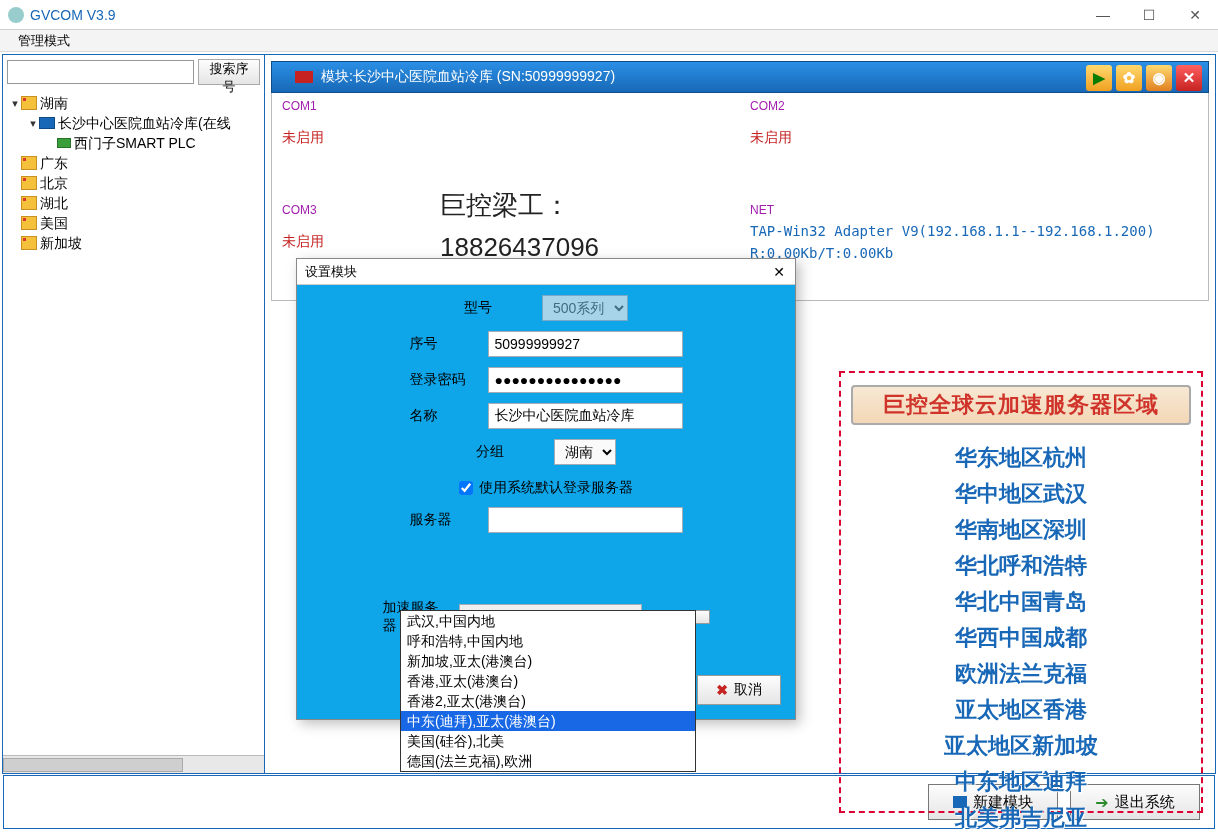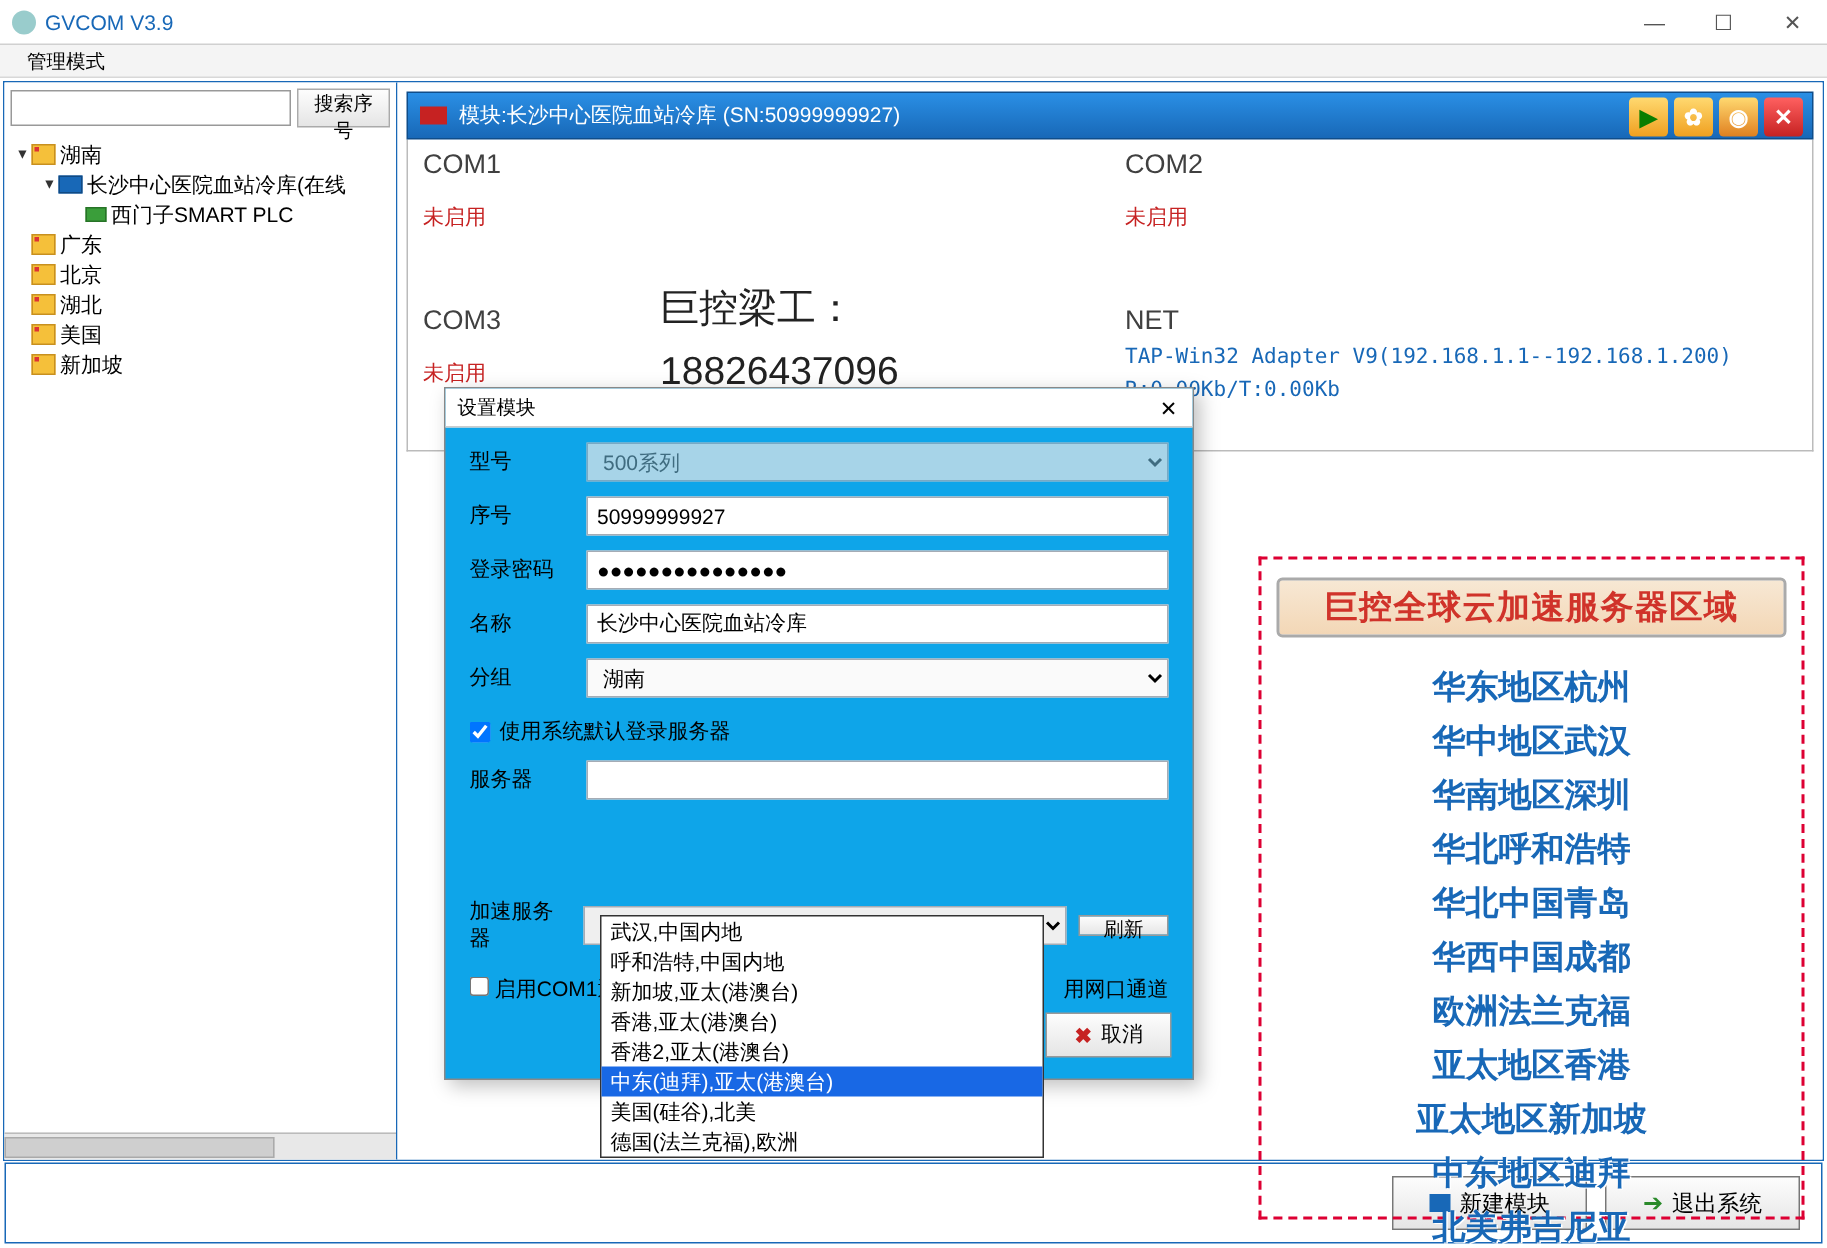--- a/index.html
+++ b/index.html
@@ -45,42 +45,42 @@
 .tree-indent2{padding-left:36px;}
 .left-scroll{height:18px;background:#e8e8e8;border-top:1px solid #bbb;position:relative;}
 .left-scroll .thumb{position:absolute;left:0;top:2px;height:14px;width:180px;background:#cfcfcf;border:1px solid #aaa;}
 .right-pane { flex:1; display:flex; flex-direction:column; padding:6px; background:#fff; position:relative;}
 .module-header{
   height:32px;
   background:linear-gradient(#2a8fe5,#1868b7);
   border:1px solid #0f4d8a;
   color:#fff;
   display:flex;align-items:center;
-  padding:0 8px;
+  padding:0 23px;
   position:relative;
   font-size:14px;
 }
 .module-header .red-sq{width:18px;height:12px;background:#c62222;margin-right:8px;}
 .module-header .hdr-buttons{position:absolute;right:6px;top:3px;display:flex;gap:4px;}
 .hdr-btn{width:26px;height:26px;border-radius:3px;display:flex;align-items:center;justify-content:center;font-size:15px;font-weight:bold;color:#fff;}
 .hdr-btn.play{background:linear-gradient(#ffd970,#f0a020);}
 .hdr-btn.play span{color:#0a7d00;}
 .hdr-btn.gear{background:linear-gradient(#ffd970,#f0a020);}
 .hdr-btn.cd{background:linear-gradient(#ffd970,#e08020);}
 .hdr-btn.close{background:linear-gradient(#ff6060,#c62222);}
 .status-grid{
   border:1px solid #bbb;
   border-top:none;
   height:208px;
   display:grid;
   grid-template-columns:1fr 1fr;
   grid-template-rows:1fr 1fr;
 }
 .status-cell{border:0;padding:6px 10px;position:relative;}
-.status-cell .lab{font-size:18px;color:#404040;}
+.status-cell .lab{font-size:12px;color:#a21caf;}
 .status-cell .val{font-size:14px;color:#c62222;margin-top:16px;}
 .status-cell .netline{font-family:"Consolas",monospace;color:#1868b7;font-size:14px;margin-top:6px;}
 .overlay-text{position:absolute;left:440px;top:184px;font-size:26px;color:#222;font-weight:500;line-height:42px;z-index:2;pointer-events:none;}
 .server-box{
   position:absolute;
   right:12px;
   top:316px;
   width:364px;
   height:442px;
   border:2px dashed #d03; 
@@ -116,21 +116,21 @@
   border:1px solid #888;
   box-shadow:4px 4px 12px rgba(0,0,0,0.25);
   z-index:5;
 }
 .dialog .dlg-title{
   height:26px;background:#fff;border-bottom:1px solid #ccc;
   display:flex;align-items:center;padding:0 8px;font-size:13px;
   position:relative;
 }
 .dialog .dlg-close{position:absolute;right:6px;top:3px;width:20px;height:20px;display:flex;align-items:center;justify-content:center;font-size:14px;}
-.dlg-body{padding:10px 16px 10px 16px;display:flex;flex-direction:column;gap:10px;}
+.dlg-body{padding:10px 16px 10px 16px;display:flex;flex-direction:column;gap:10px;align-items:center;}
 .form-row{display:flex;align-items:center;gap:10px;}
 .form-row label{width:68px;font-size:14px;}
 .form-row .field{flex:1;}
 .form-row input[type=text], .form-row input[type=password], .form-row select{
   width:100%;height:26px;border:1px solid #a5acb5;background:#fff;padding:0 6px;font-size:14px;
 }
 .form-row select{background:#fafafa;}
 .form-row.disabled input, .form-row.disabled select{background:#e8e8e8;color:#555;}
 .chk-row{display:flex;align-items:center;gap:6px;font-size:14px;margin-top:4px;}
 .chk-row input{width:14px;height:14px;}

